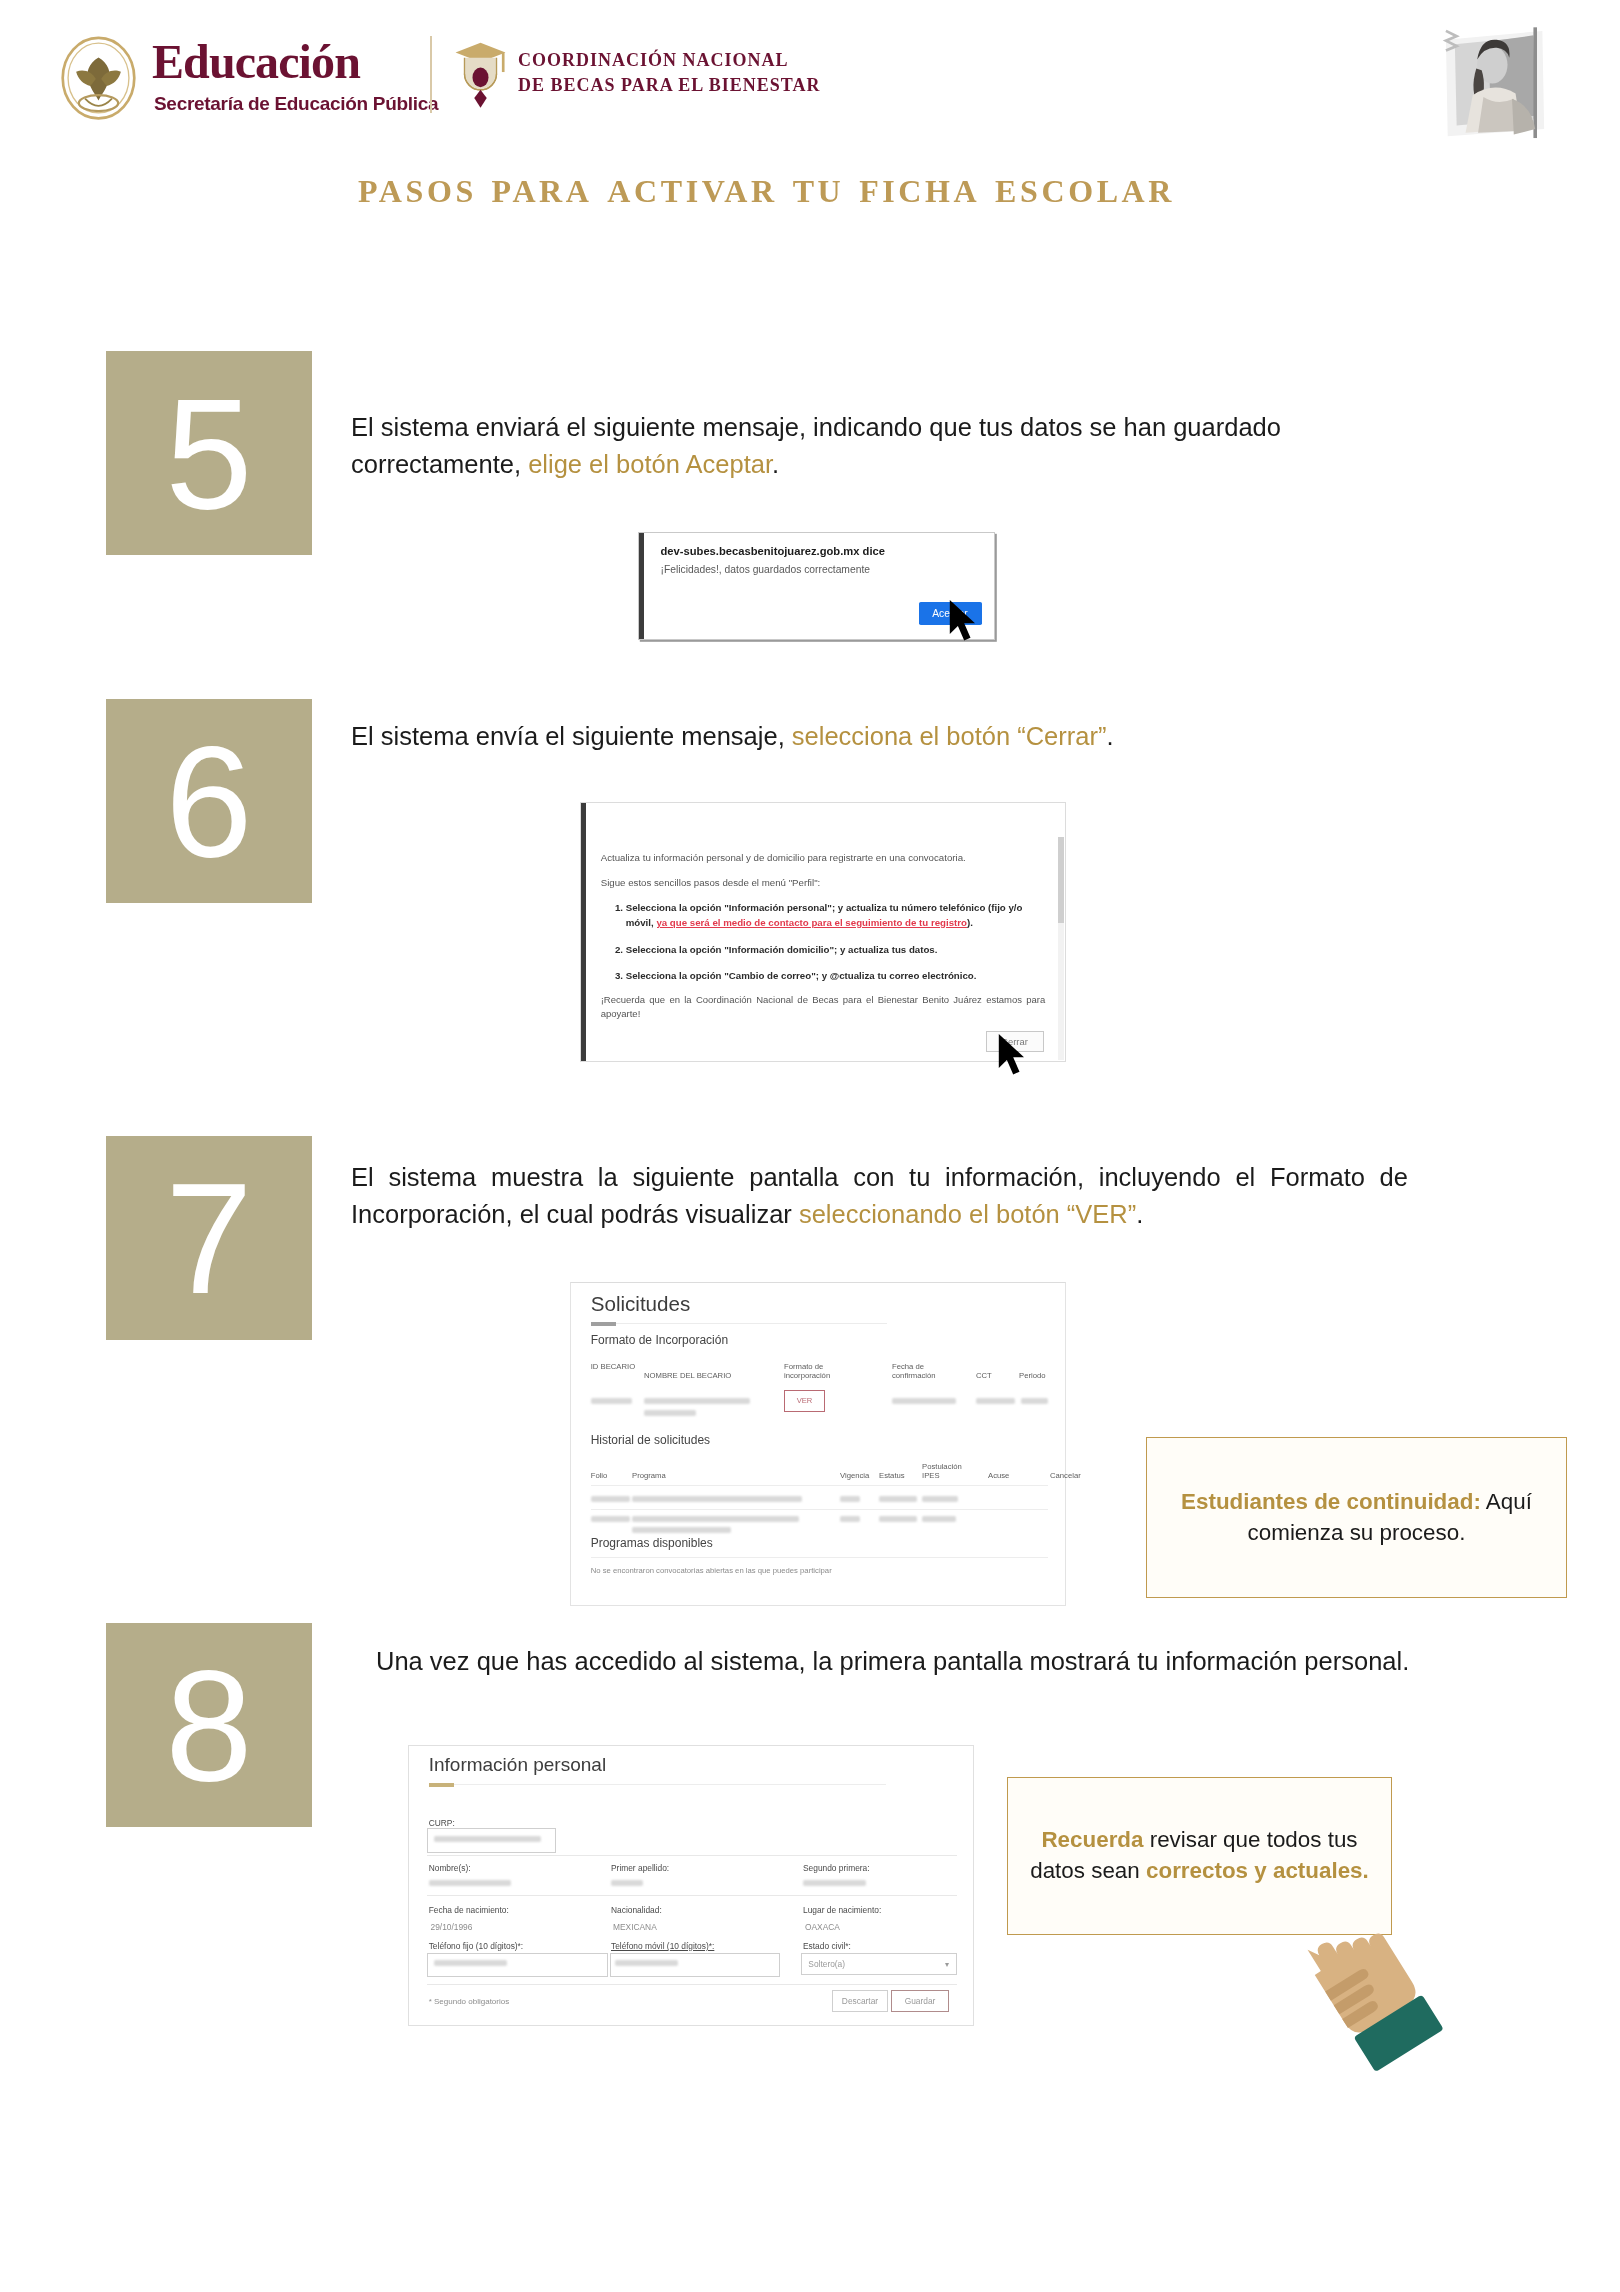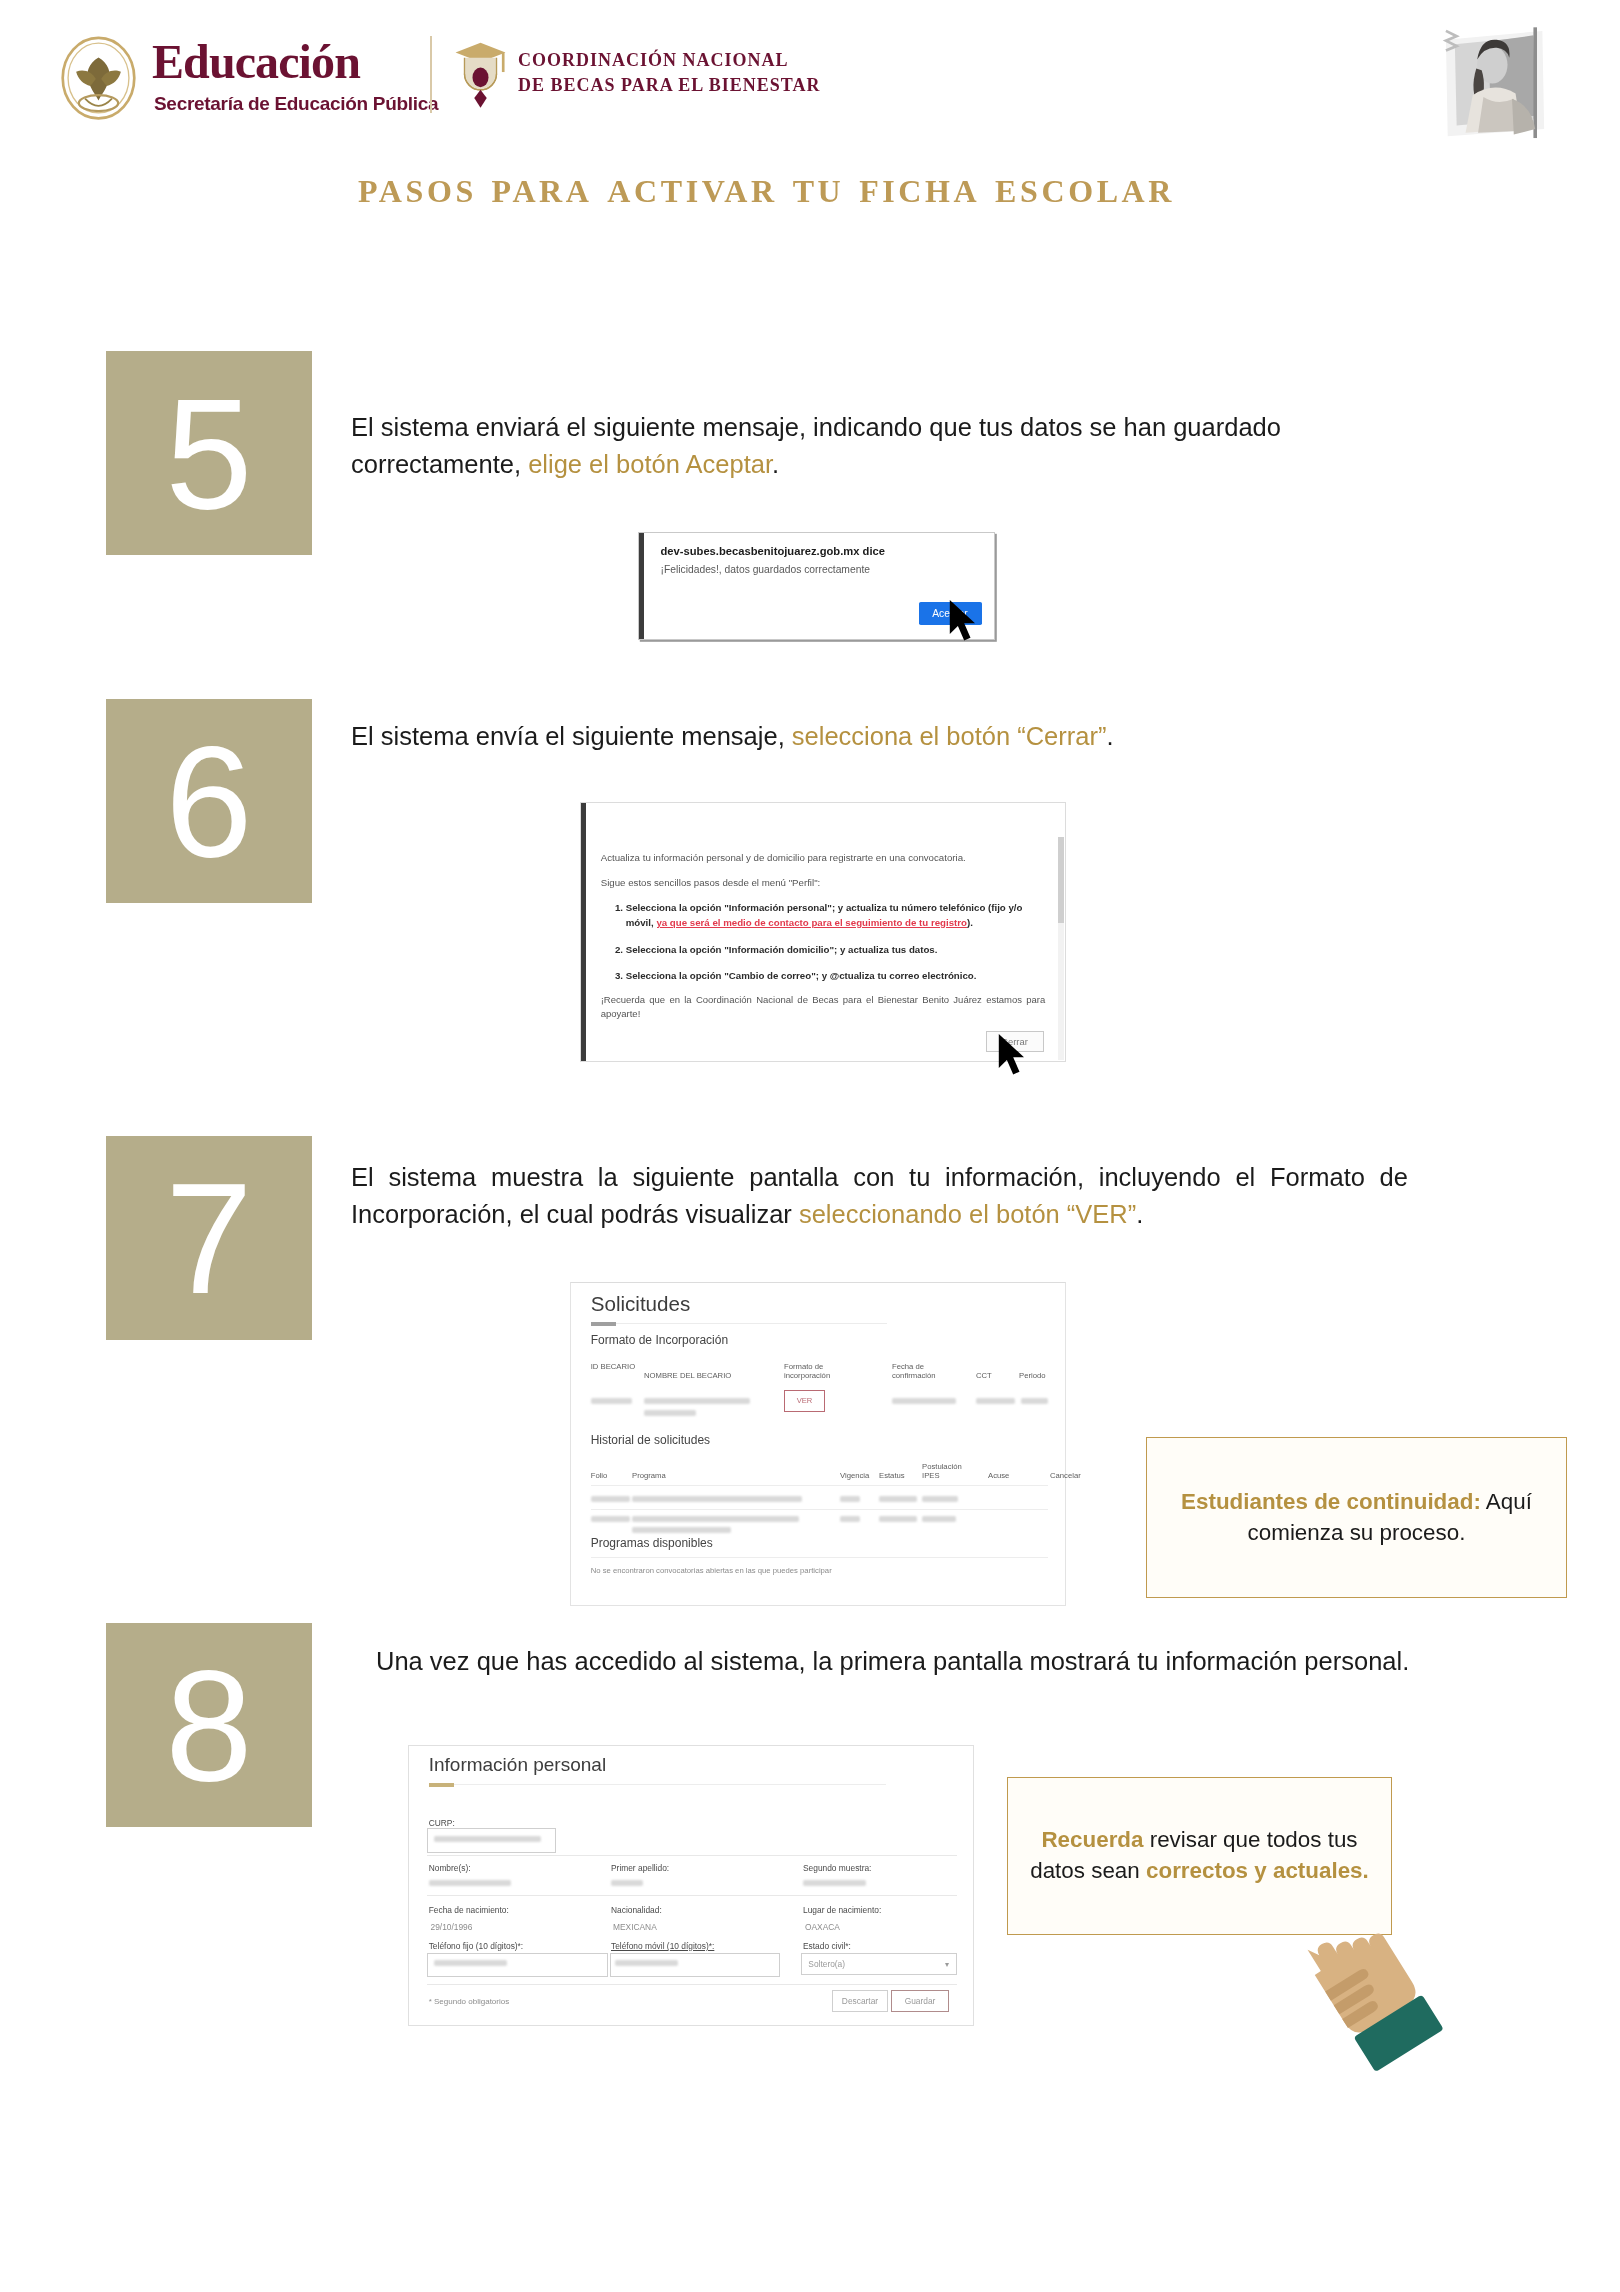--- a/index.html
+++ b/index.html
@@ -291,21 +291,21 @@
   <div class="f-rule2"></div>
   <div class="f-rule"></div>
 
   <div class="f-lbl" style="left:19.7px;top:72px;">CURP:</div>
   <div class="f-box" style="left:18px;top:82px;width:127px;height:23px;"></div>
   <span class="blur" style="position:absolute;left:25px;top:90px;width:107px;"></span>
 
   <div class="f-div" style="left:18px;top:109px;width:530px;"></div>
   <div class="f-lbl" style="left:19.7px;top:117px;">Nombre(s):</div>
   <div class="f-lbl" style="left:202px;top:117px;">Primer apellido:</div>
-  <div class="f-lbl" style="left:394px;top:117px;">Segundo muestra:</div>
+  <div class="f-lbl" style="left:394px;top:117px;">Segundo primera:</div>
   <span class="blur" style="position:absolute;left:19.7px;top:134px;width:82px;"></span>
   <span class="blur" style="position:absolute;left:202px;top:134px;width:32px;"></span>
   <span class="blur" style="position:absolute;left:394px;top:134px;width:63px;"></span>
 
   <div class="f-div" style="left:18px;top:149px;width:530px;"></div>
   <div class="f-lbl" style="left:19.7px;top:159px;">Fecha de nacimiento:</div>
   <div class="f-lbl" style="left:202px;top:159px;">Nacionalidad:</div>
   <div class="f-lbl" style="left:394px;top:159px;">Lugar de nacimiento:</div>
   <div class="f-val" style="left:21.5px;top:176px;">29/10/1996</div>
   <div class="f-val" style="left:204px;top:176px;">MEXICANA</div>

